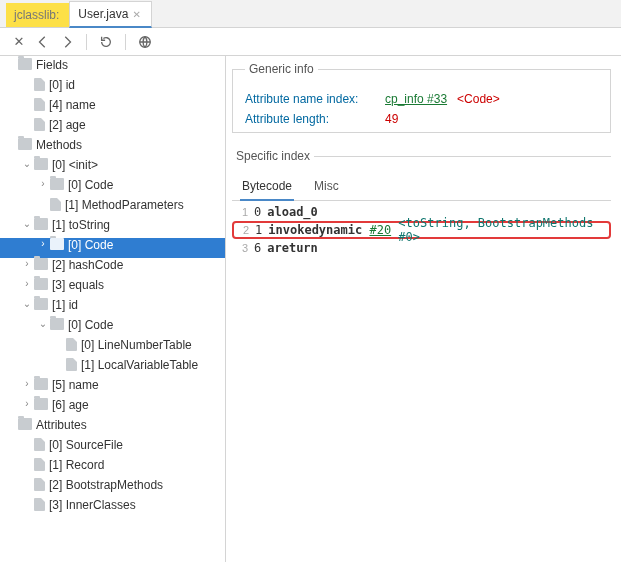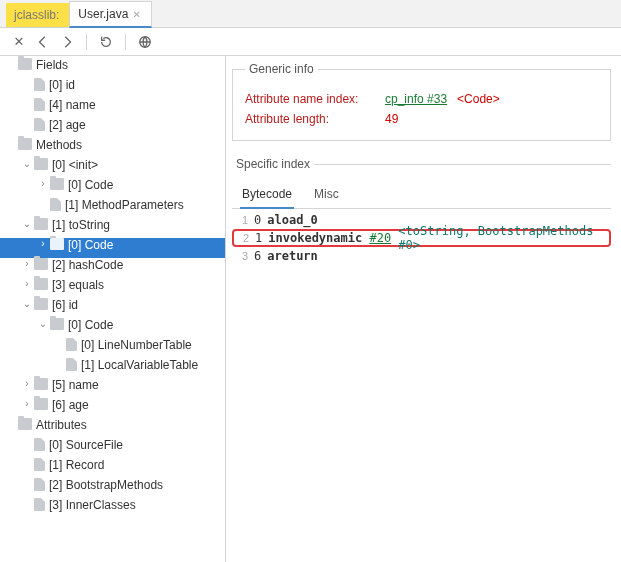--- a/index.html
+++ b/index.html
@@ -83,26 +83,26 @@
   .file-icon { background:#c8ccd0; border-radius:1px; position:relative; width:11px; height:13px;}
   .file-icon::after{content:"";position:absolute;top:0;right:0;border-top:4px solid #fff;border-left:4px solid transparent;}
   .tree-row.selected .folder-icon, .tree-row.selected .file-icon { background:#eaf2fb;}
   .main {
     flex:1;
     padding: 6px 10px 10px 6px;
     overflow:hidden;
   }
   fieldset {
     border:1px solid #d4d4d4;
-    padding: 10px 12px 8px 12px;
+    padding: 10px 12px 0 12px;
     margin-bottom: 16px;
   }
   legend { color:#555; padding: 0 4px; font-size:12px;}
   .kv { display:flex; margin: 6px 0; font-size:12px;}
-  .kv .k { width: 140px; color:#b91c1c;}
+  .kv .k { width: 140px; color:#0369a1;}
   .kv .v { }
   .link { color:#1a7a34; text-decoration: underline; cursor:pointer;}
   .red { color:#cc0000; }
   .inner-tabs {
     display:flex; gap: 18px;
     border-bottom:1px solid #d4d4d4;
     padding: 0 8px;
   }
   .inner-tab {
     padding: 6px 2px;
@@ -241,21 +241,21 @@
       <div class="tree-row">
         <span class="indent" style="width: 16px;"></span>
         <span class="arrow">›</span>
         <span class="folder-icon"></span>
         <span>[3] equals</span>
       </div>
       <div class="tree-row">
         <span class="indent" style="width: 16px;"></span>
         <span class="arrow">⌄</span>
         <span class="folder-icon"></span>
-        <span>[6] id</span>
+        <span>[1] id</span>
       </div>
       <div class="tree-row">
         <span class="indent" style="width: 32px;"></span>
         <span class="arrow">⌄</span>
         <span class="folder-icon"></span>
         <span>[0] Code</span>
       </div>
       <div class="tree-row">
         <span class="indent" style="width: 48px;"></span>
         <span class="arrow"></span>

